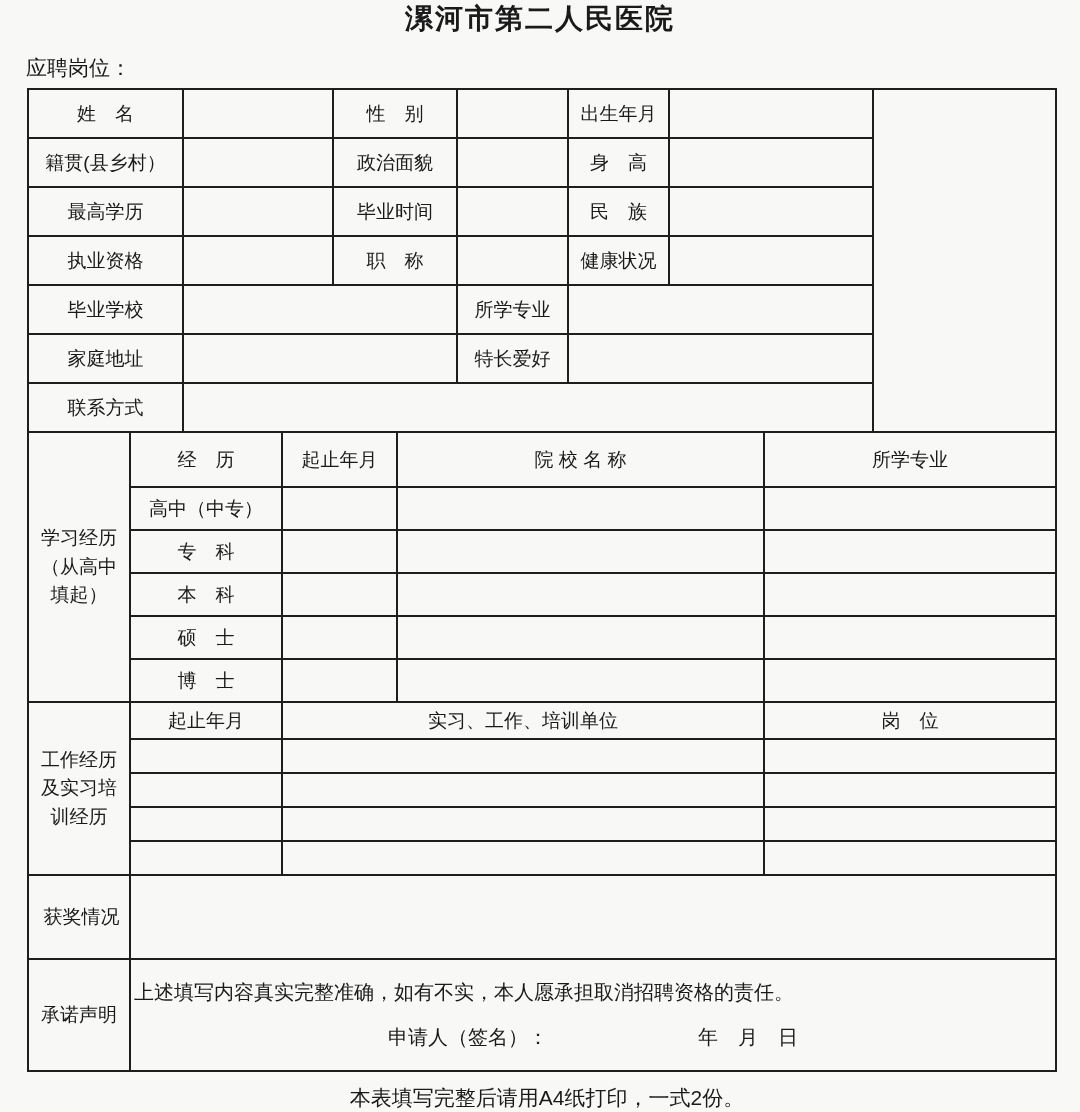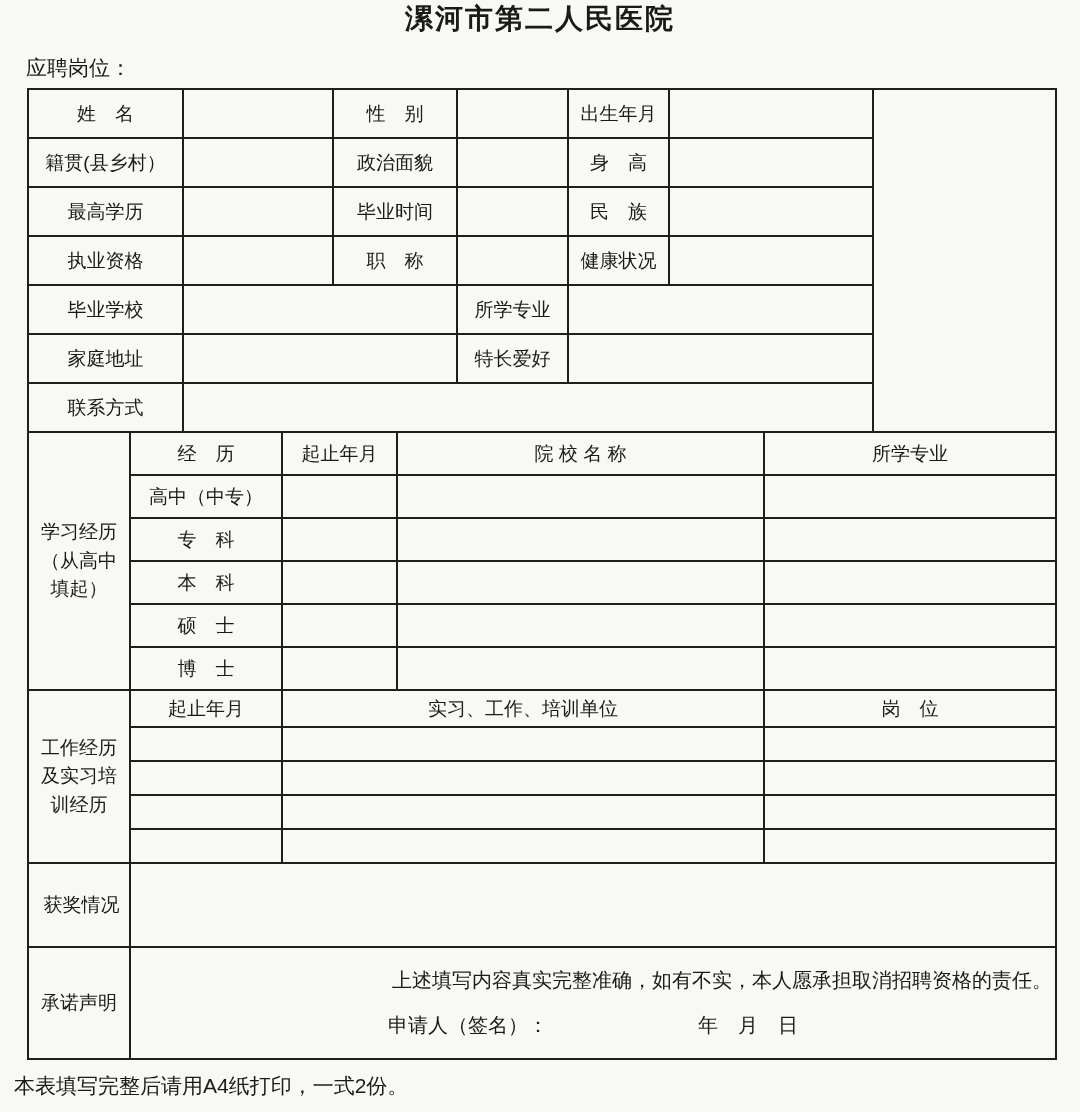--- a/index.html
+++ b/index.html
@@ -31,39 +31,40 @@
   table.form td{
     border:2px solid #1e1e1e;
     font-size:19px;
     text-align:center;
     vertical-align:middle;
     padding:0 3px;
     box-sizing:border-box;
     overflow:hidden;
   }
   tr.r-top td{ height:49px; }
-  tr.r-eduh td{ height:43px; }
+  tr.r-eduh td{ height:55px; }
   tr.r-edu td{ height:43px; }
   tr.r-workh td{ height:37px; }
   tr.r-work td{ height:34px; }
   tr.r-award td{ height:84px;padding-left:8px; }
   tr.r-decl td{ height:112px; }
   .preline{ white-space:pre-line; line-height:1.5;margin-top:28px; }
   .decl-cell{ padding:0 10px; }
   .decl-inner{
     display:flex; flex-direction:column; justify-content:space-evenly;
-    align-items:flex-end; height:100%; font-size:20px;
+    align-items:flex-start; height:100%; font-size:20px;
   }
   .decl-sign-row{
     display:flex; flex-direction:row; align-items:center;
     gap:150px; width:100%; justify-content:center;
   }
   .footer-note{
     margin:12px 0 0 14px;
     font-size:21px;
+    text-align:center;
   }
 </style>
 </head>
 <body>
 
 <div class="titles">
   <div class="title-line1">漯河市第二人民医院</div>
 </div>
 
 <div class="position-row">

